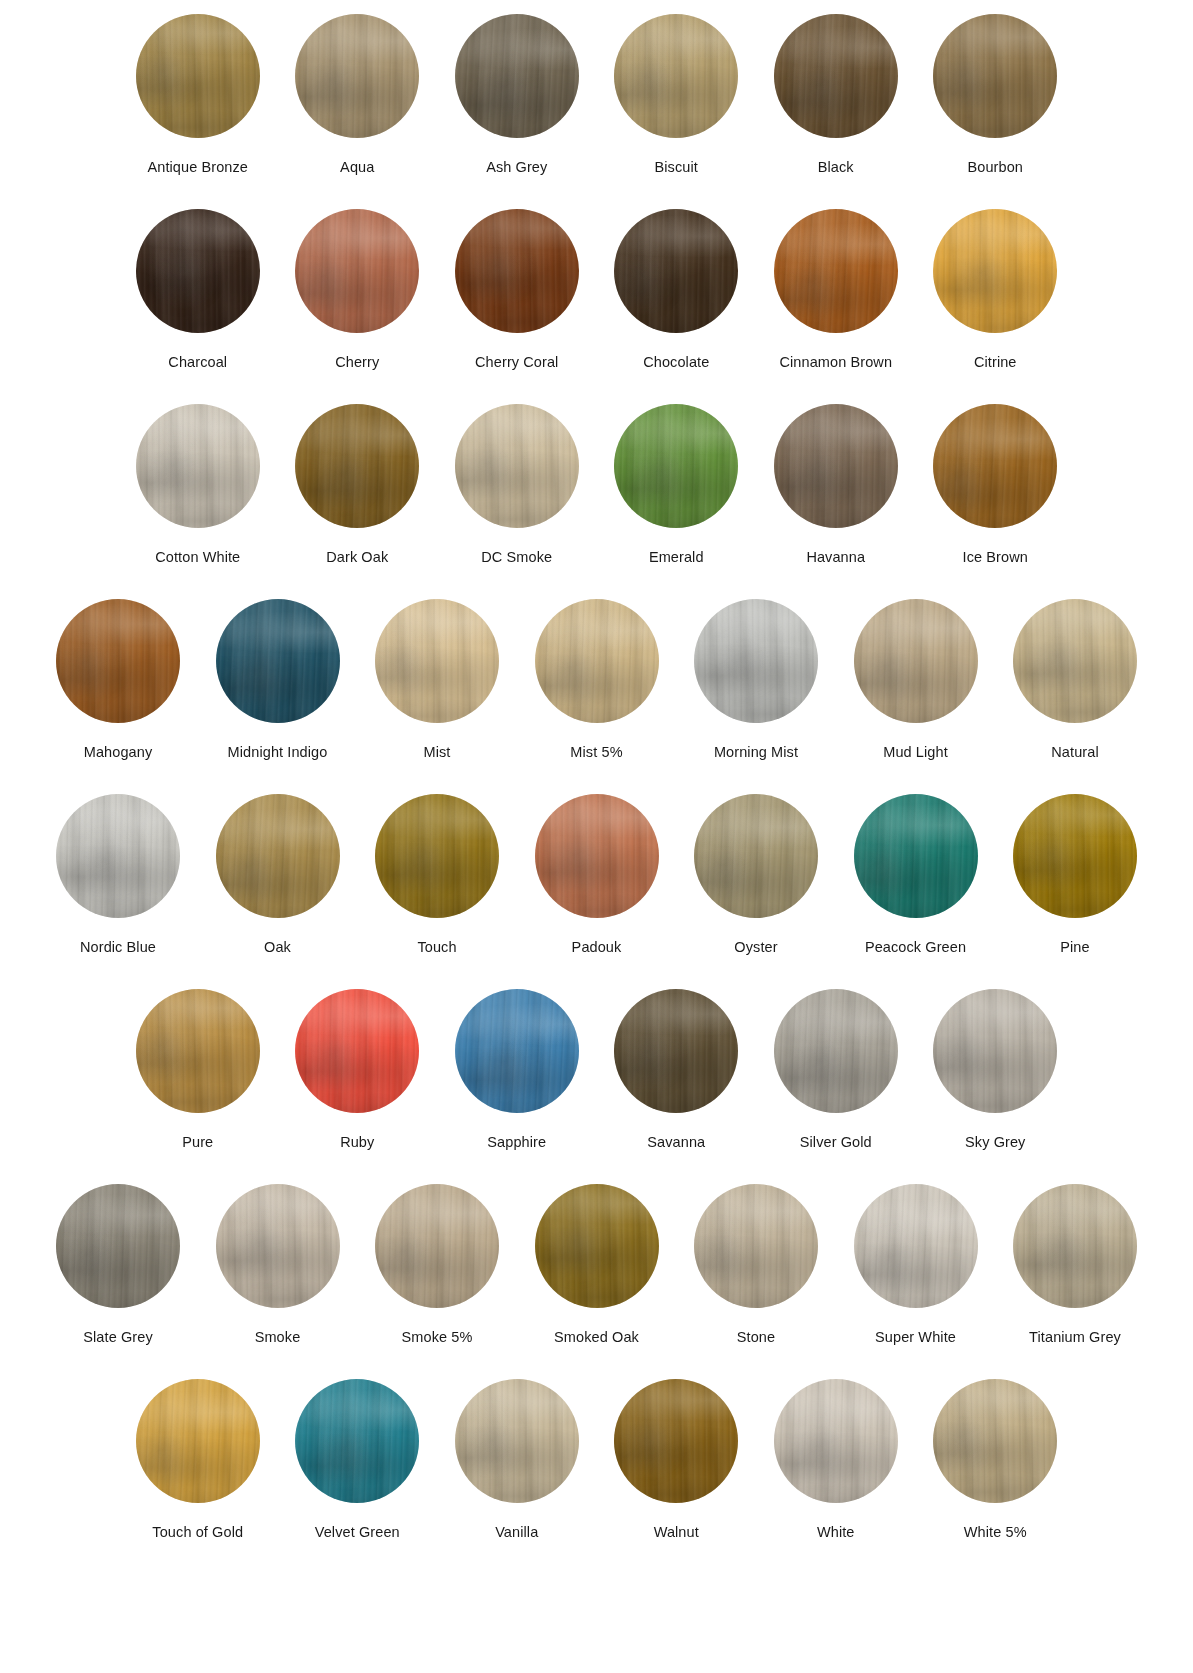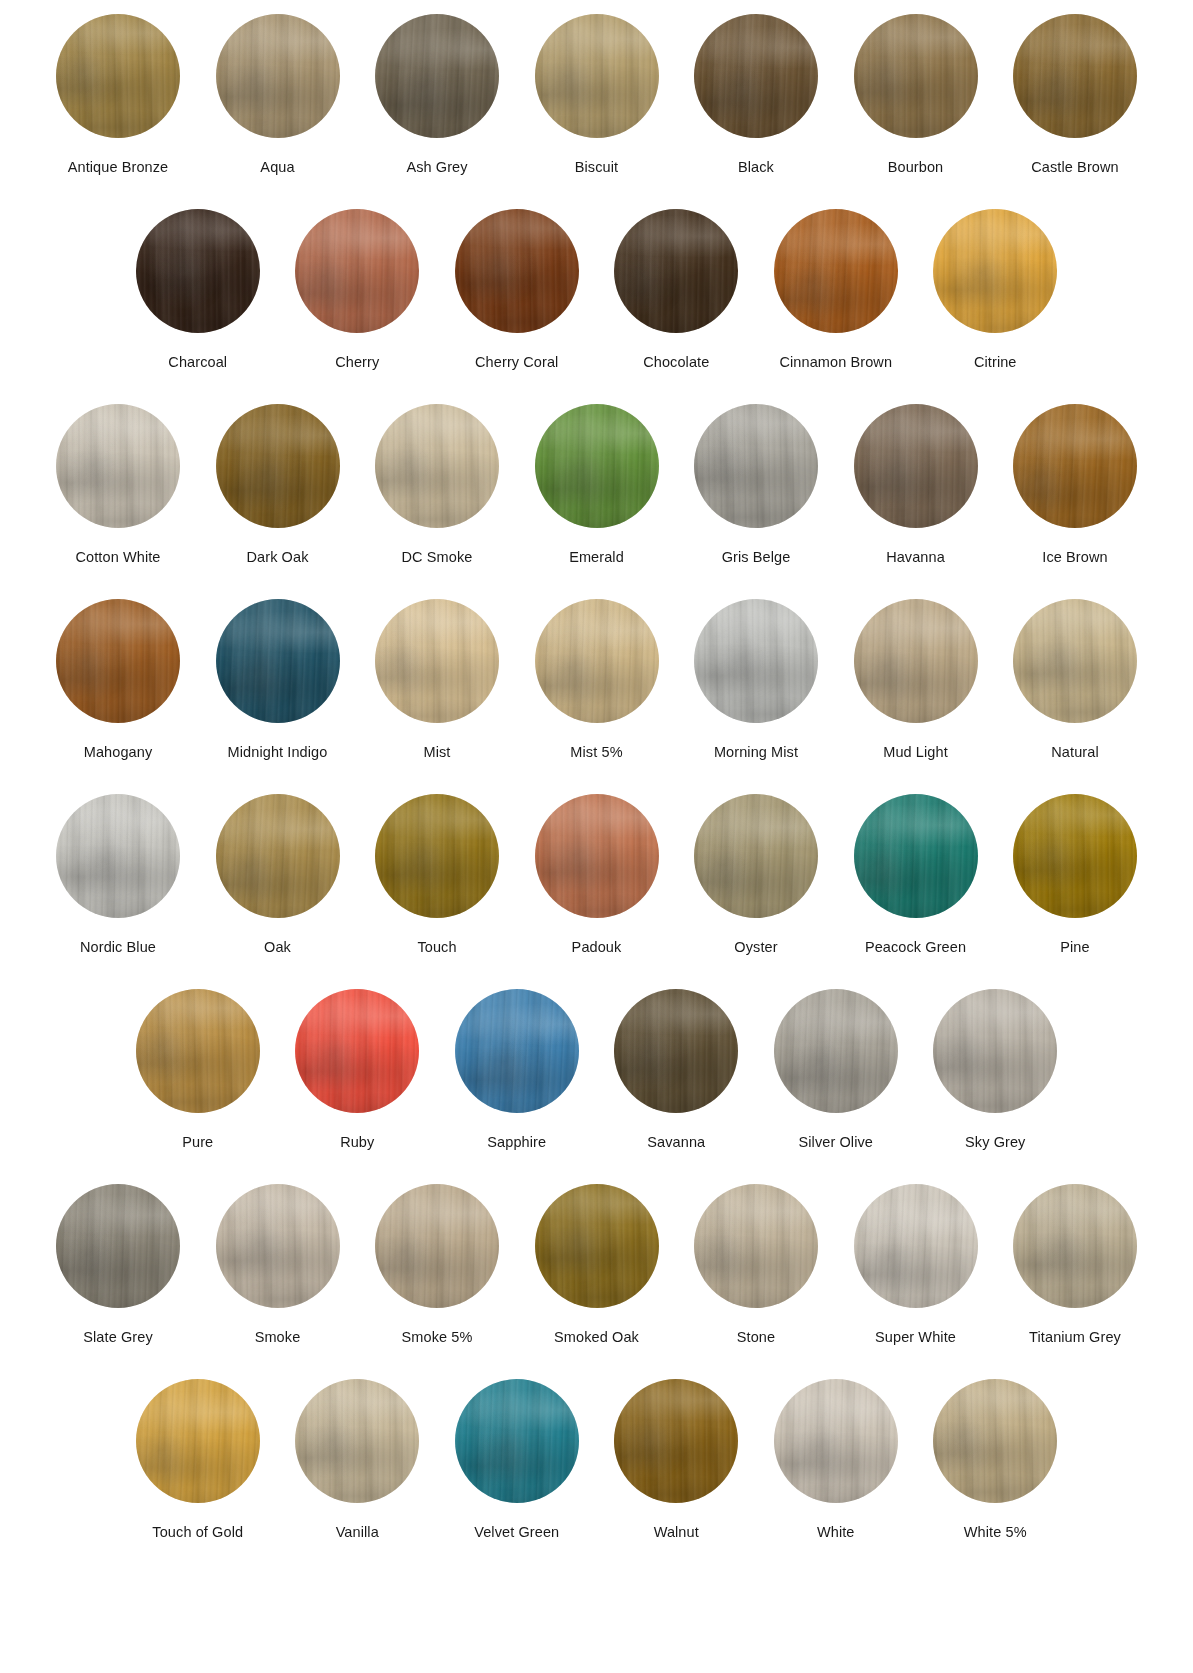--- a/index.html
+++ b/index.html
@@ -158,30 +158,20 @@
       <div class="swatch-cell">
         <div class="swatch-disc" style="background: rgb(142, 116, 73);">
           <div class="grain g1" style="transform: rotate(-0.9deg) translateX(-8px);"></div>
           <div class="grain g2" style="transform: rotate(-0.9deg) translateX(-8px);"></div>
           <div class="grain g3" style="transform: translate(-6px, -4px);"></div>
           <div class="grain g4" style="transform: translate(-6px, -4px);"></div>
           <div class="grain gloss"></div>
         </div>
         <div class="swatch-label">Bourbon</div>
       </div>
-      <div class="swatch-cell">
-        <div class="swatch-disc" style="background: rgb(138, 106, 49);">
-          <div class="grain g1" style="transform: rotate(0.9deg) translateX(4px);"></div>
-          <div class="grain g2" style="transform: rotate(0.9deg) translateX(4px);"></div>
-          <div class="grain g3" style="transform: translate(6px, 4px);"></div>
-          <div class="grain g4" style="transform: translate(6px, 4px);"></div>
-          <div class="grain gloss"></div>
-        </div>
-        <div class="swatch-label">Castle Brown</div>
-      </div>
     </div>
     <div class="swatch-row">
       <div class="swatch-cell">
         <div class="swatch-disc" style="background: rgb(54, 36, 25);">
           <div class="grain g1" style="transform: rotate(-1.35deg) translateX(8px);"></div>
           <div class="grain g2" style="transform: rotate(-1.35deg) translateX(8px);"></div>
           <div class="grain g3" style="transform: translate(10px, -6px);"></div>
           <div class="grain g4" style="transform: translate(10px, -6px);"></div>
           <div class="grain gloss"></div>
         </div>
@@ -273,30 +263,20 @@
         <div class="swatch-disc" style="background: rgb(99, 145, 58);">
           <div class="grain g1" style="transform: rotate(0.45deg) translateX(8px);"></div>
           <div class="grain g2" style="transform: rotate(0.45deg) translateX(8px);"></div>
           <div class="grain g3" style="transform: translate(10px, 2px);"></div>
           <div class="grain g4" style="transform: translate(10px, 2px);"></div>
           <div class="grain gloss"></div>
         </div>
         <div class="swatch-label">Emerald</div>
       </div>
       <div class="swatch-cell">
-        <div class="swatch-disc" style="background: rgb(168, 165, 156);">
-          <div class="grain g1" style="transform: rotate(-1.8deg) translateX(-8px);"></div>
-          <div class="grain g2" style="transform: rotate(-1.8deg) translateX(-8px);"></div>
-          <div class="grain g3" style="transform: translate(-6px, -8px);"></div>
-          <div class="grain g4" style="transform: translate(-6px, -8px);"></div>
-          <div class="grain gloss"></div>
-        </div>
-        <div class="swatch-label">Gris Belge</div>
-      </div>
-      <div class="swatch-cell">
         <div class="swatch-disc" style="background: rgb(125, 105, 84);">
           <div class="grain g1" style="transform: rotate(0deg) translateX(4px);"></div>
           <div class="grain g2" style="transform: rotate(0deg) translateX(4px);"></div>
           <div class="grain g3" style="transform: translate(6px, 0px);"></div>
           <div class="grain g4" style="transform: translate(6px, 0px);"></div>
           <div class="grain gloss"></div>
         </div>
         <div class="swatch-label">Havanna</div>
       </div>
       <div class="swatch-cell">
@@ -496,21 +476,21 @@
         <div class="swatch-label">Savanna</div>
       </div>
       <div class="swatch-cell">
         <div class="swatch-disc" style="background: rgb(169, 164, 153);">
           <div class="grain g1" style="transform: rotate(1.35deg) translateX(8px);"></div>
           <div class="grain g2" style="transform: rotate(1.35deg) translateX(8px);"></div>
           <div class="grain g3" style="transform: translate(10px, 6px);"></div>
           <div class="grain g4" style="transform: translate(10px, 6px);"></div>
           <div class="grain gloss"></div>
         </div>
-        <div class="swatch-label">Silver Olive</div>
+        <div class="swatch-label">Silver Gold</div>
       </div>
       <div class="swatch-cell">
         <div class="swatch-disc" style="background: rgb(185, 178, 166);">
           <div class="grain g1" style="transform: rotate(-0.9deg) translateX(-8px);"></div>
           <div class="grain g2" style="transform: rotate(-0.9deg) translateX(-8px);"></div>
           <div class="grain g3" style="transform: translate(-6px, -4px);"></div>
           <div class="grain g4" style="transform: translate(-6px, -4px);"></div>
           <div class="grain gloss"></div>
         </div>
         <div class="swatch-label">Sky Grey</div>
@@ -593,40 +573,40 @@
         <div class="swatch-disc" style="background: rgb(212, 163, 63);">
           <div class="grain g1" style="transform: rotate(1.35deg) translateX(-12px);"></div>
           <div class="grain g2" style="transform: rotate(1.35deg) translateX(-12px);"></div>
           <div class="grain g3" style="transform: translate(-10px, 6px);"></div>
           <div class="grain g4" style="transform: translate(-10px, 6px);"></div>
           <div class="grain gloss"></div>
         </div>
         <div class="swatch-label">Touch of Gold</div>
       </div>
       <div class="swatch-cell">
+        <div class="swatch-disc" style="background: rgb(34, 127, 143);">
+          <div class="grain g1" style="transform: rotate(0.9deg) translateX(12px);"></div>
+          <div class="grain g2" style="transform: rotate(0.9deg) translateX(12px);"></div>
+          <div class="grain g3" style="transform: translate(14px, 4px);"></div>
+          <div class="grain g4" style="transform: translate(14px, 4px);"></div>
+          <div class="grain gloss"></div>
+        </div>
+        <div class="swatch-label">Velvet Green</div>
+      </div>
+      <div class="swatch-cell">
         <div class="swatch-disc" style="background: rgb(199, 184, 153);">
           <div class="grain g1" style="transform: rotate(-0.9deg) translateX(0px);"></div>
           <div class="grain g2" style="transform: rotate(-0.9deg) translateX(0px);"></div>
           <div class="grain g3" style="transform: translate(2px, -4px);"></div>
           <div class="grain g4" style="transform: translate(2px, -4px);"></div>
           <div class="grain gloss"></div>
         </div>
         <div class="swatch-label">Vanilla</div>
       </div>
       <div class="swatch-cell">
-        <div class="swatch-disc" style="background: rgb(34, 127, 143);">
-          <div class="grain g1" style="transform: rotate(0.9deg) translateX(12px);"></div>
-          <div class="grain g2" style="transform: rotate(0.9deg) translateX(12px);"></div>
-          <div class="grain g3" style="transform: translate(14px, 4px);"></div>
-          <div class="grain g4" style="transform: translate(14px, 4px);"></div>
-          <div class="grain gloss"></div>
-        </div>
-        <div class="swatch-label">Velvet Green</div>
-      </div>
-      <div class="swatch-cell">
         <div class="swatch-disc" style="background: rgb(138, 100, 24);">
           <div class="grain g1" style="transform: rotate(-1.35deg) translateX(-4px);"></div>
           <div class="grain g2" style="transform: rotate(-1.35deg) translateX(-4px);"></div>
           <div class="grain g3" style="transform: translate(-2px, -6px);"></div>
           <div class="grain g4" style="transform: translate(-2px, -6px);"></div>
           <div class="grain gloss"></div>
         </div>
         <div class="swatch-label">Walnut</div>
       </div>
       <div class="swatch-cell">

